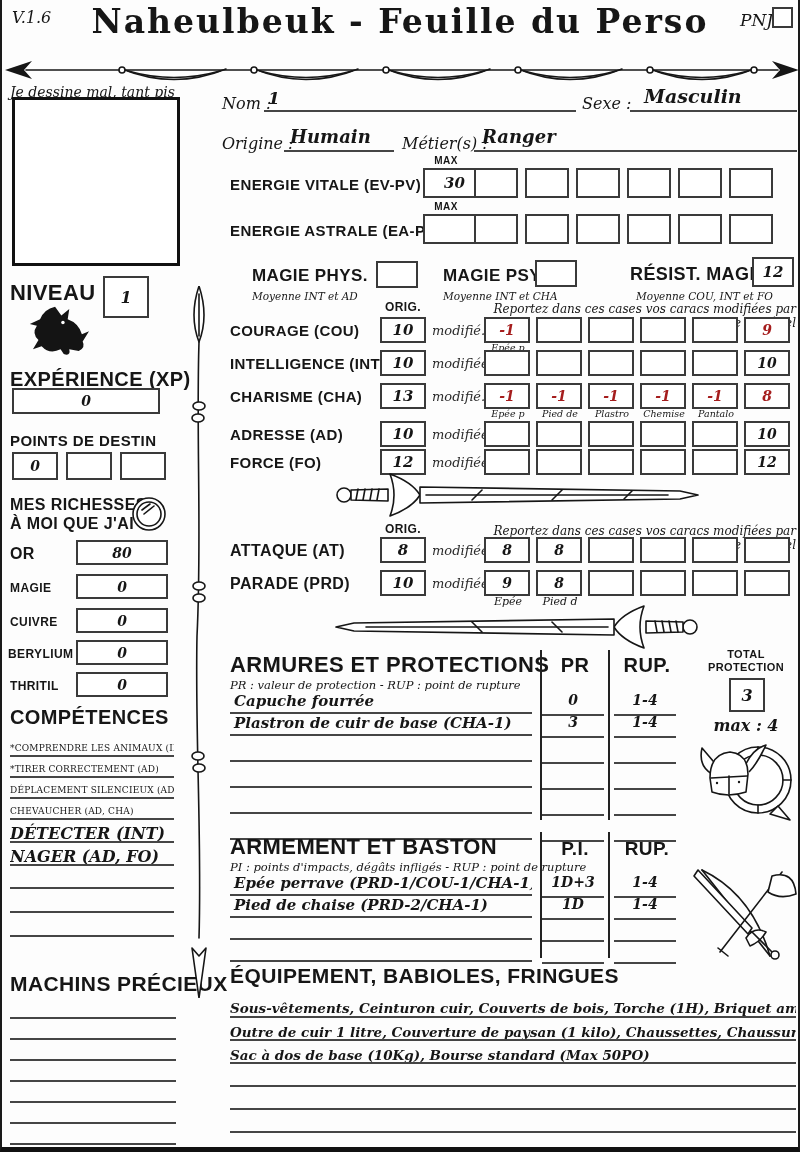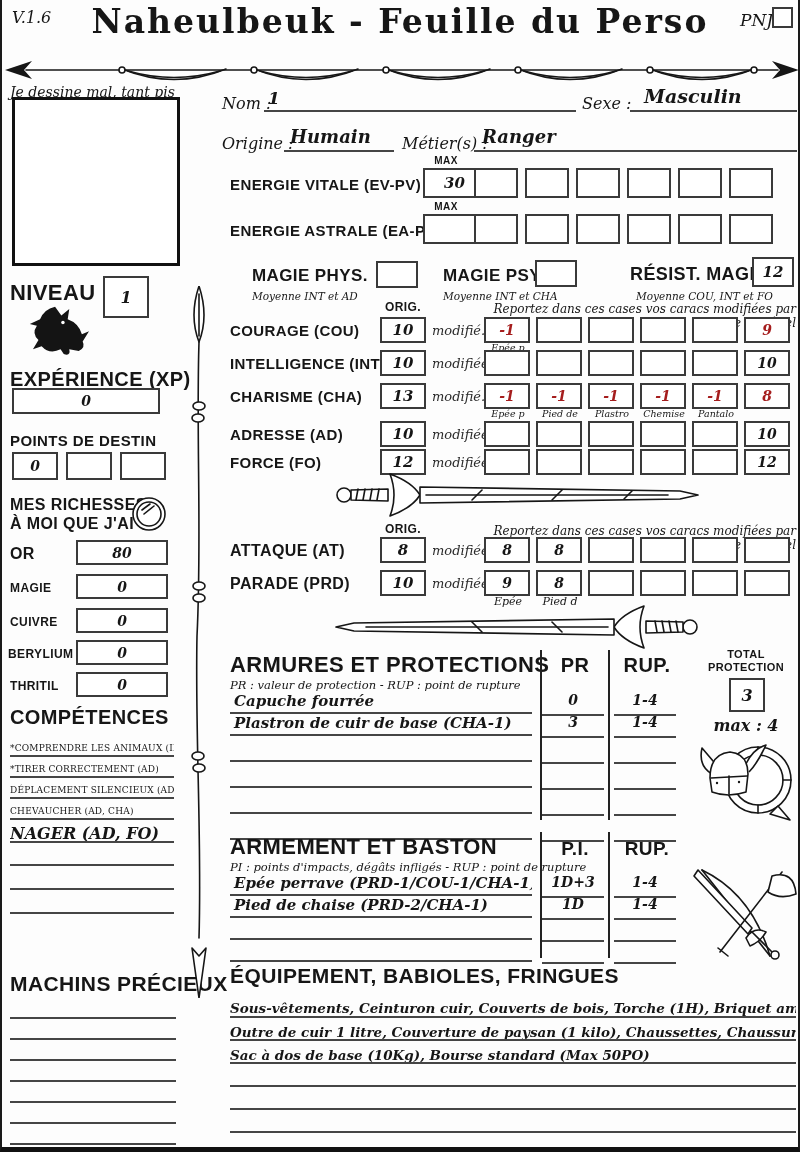--- a/index.html
+++ b/index.html
@@ -124,20 +124,21 @@
     <span class="money-label hdr" style="font-size:12px;top:7px;">THRITIL</span>
     <span class="money-box box hand">0</span>
   </div>
 
   <div class="abs hdr" style="left:8px;top:706px;font-size:20px;">COMPÉTENCES</div>
   <div class="abs" style="left:8px;top:736px;width:164px;">
     <div class="skill-line" style="height:21px;font-family:'DejaVu Serif',serif;font-size:9px;letter-spacing:.2px;padding-top:7px;">*COMPRENDRE LES ANIMAUX (INT)</div>
     <div class="skill-line" style="height:21px;font-family:'DejaVu Serif',serif;font-size:9px;letter-spacing:.2px;padding-top:7px;">*TIRER CORRECTEMENT (AD)</div>
     <div class="skill-line" style="height:21px;font-family:'DejaVu Serif',serif;font-size:9px;letter-spacing:.2px;padding-top:7px;">DÉPLACEMENT SILENCIEUX (AD)</div>
     <div class="skill-line" style="height:21px;font-family:'DejaVu Serif',serif;font-size:9px;letter-spacing:.2px;padding-top:7px;">CHEVAUCHER (AD, CHA)</div>
+    <div class="skill-line hand" style="height:23px;font-size:16px;padding-top:4px;">DÉTECTER (INT)</div>
     <div class="skill-line hand" style="height:23px;font-size:16px;padding-top:4px;">NAGER (AD, FO)</div>
     <div class="skill-line" style="height:23px;"></div>
     <div class="skill-line" style="height:24px;"></div>
     <div class="skill-line" style="height:24px;"></div>
   </div>
 
   <div class="abs hdr" style="left:8px;top:972px;font-size:21px;">MACHINS PRÉCIEUX</div>
   <div class="abs" style="left:8px;top:998px;width:166px;">
     <div class="skill-line" style="height:21px;"></div>
     <div class="skill-line" style="height:21px;"></div>

